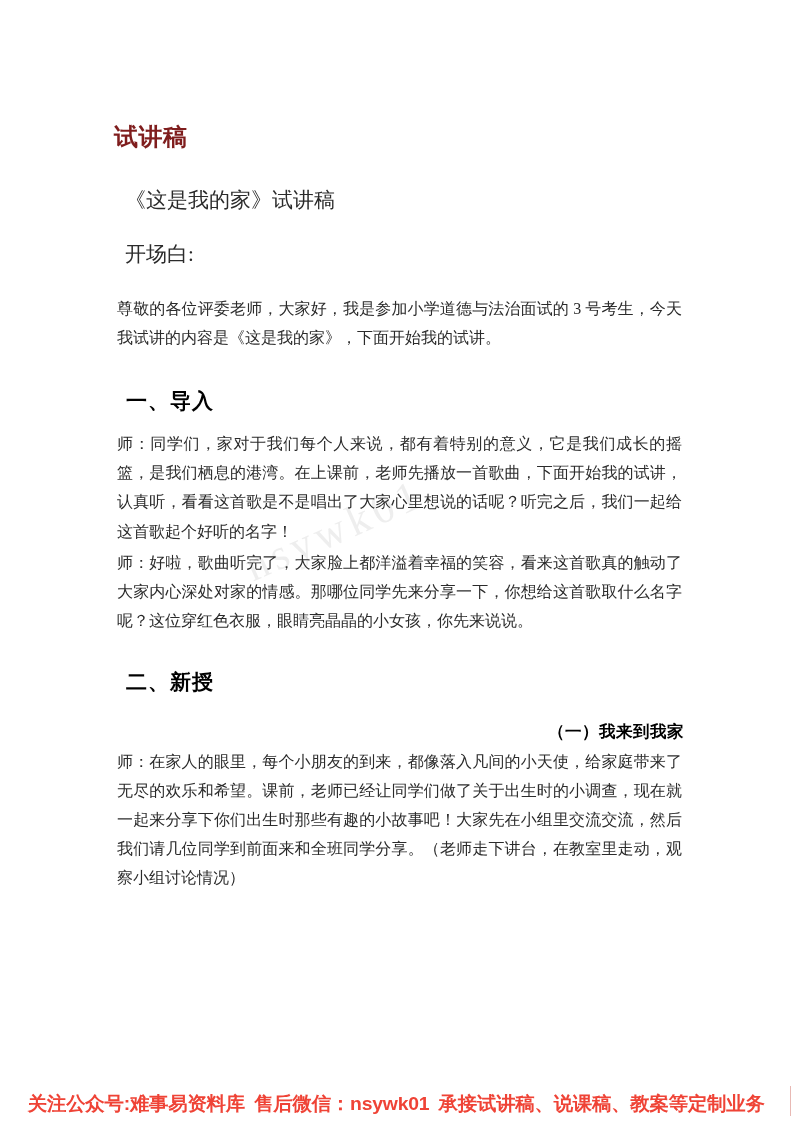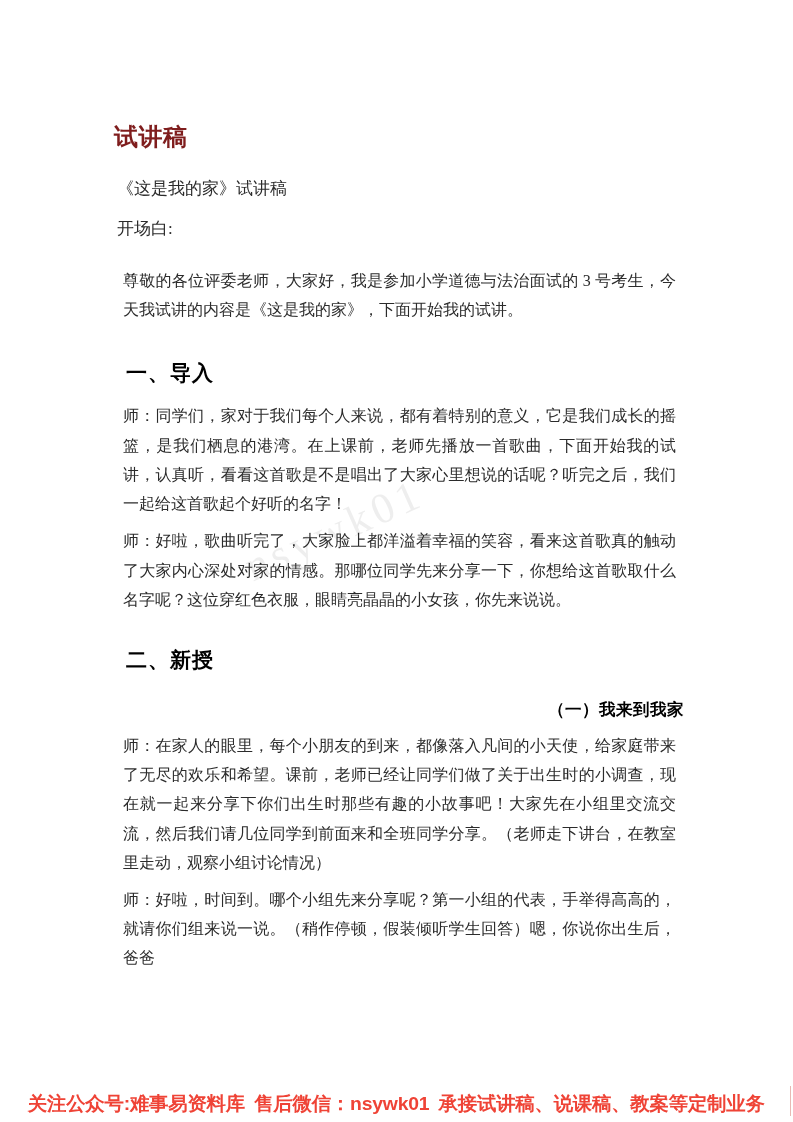--- a/index.html
+++ b/index.html
@@ -54,23 +54,23 @@
     font-size: 24px;
     font-weight: bold;
     line-height: 1.2;
     margin: 0;
     padding-top: 123px;
     letter-spacing: 0.5px;
     color: #7f1d1d;
   }
 
   .lead {
-    font-size: 17px;
+    font-size: 21px;
     line-height: 1.45;
-    margin: 0;
+    margin: 8px;
     padding-top: 25px;
     padding-left: 3px;
   }
   .lead.second { padding-top: 16px; }
   .lead.third  { padding-top: 16px; }
 
   .h1 {
     font-size: 21px;
     font-weight: bold;
     color: #000000;
@@ -89,21 +89,21 @@
     padding-top: 11px;
     padding-bottom: 2px;
     padding-left: 22px;
     letter-spacing: 0.5px;
     text-align: right;
   }
 
   .para {
     font-size: 16px;
     line-height: 29.2px;
-    margin: 8px;
+    margin: 2px;
     text-align: justify;
     text-justify: inter-ideograph;
     text-indent: 0;
     padding-left: 1px;
   }
 
   
   .footer-band {
     position: absolute;
     left: 0;
@@ -160,21 +160,20 @@
 
     <p class="para">师：好啦，歌曲听完了，大家脸上都洋溢着幸福的笑容，看来这首歌真的触动了大家内心深处对家的情感。那哪位同学先来分享一下，你想给这首歌取什么名字呢？这位穿红色衣服，眼睛亮晶晶的小女孩，你先来说说。</p>
 
 
     <h2 class="h1 second">二、新授</h2>
 
     <h3 class="h2">（一）我来到我家</h3>
 
     <p class="para">师：在家人的眼里，每个小朋友的到来，都像落入凡间的小天使，给家庭带来了无尽的欢乐和希望。课前，老师已经让同学们做了关于出生时的小调查，现在就一起来分享下你们出生时那些有趣的小故事吧！大家先在小组里交流交流，然后我们请几位同学到前面来和全班同学分享。（老师走下讲台，在教室里走动，观察小组讨论情况）</p>
 
-    <p class="para">师：好啦，时间到。哪个小组先来分享呢？第一小组的代表，手举得高高的，就请你们组来说一说。（稍作停顿，假装倾听学生回答）嗯，你说你出生后，爸爸</p>
 
   </div>
 
   <div class="footer-band">
     <div class="footer-text" style="color: rgb(239, 67, 54);">
       <span>关注公众号:难事易资料库</span><span class="gap"></span><span>售后微信：nsywk01</span><span class="gap"></span><span>承接试讲稿、说课稿、教案等定制业务</span>
     </div>
   </div>
   <div class="footer-rule"></div>
 

